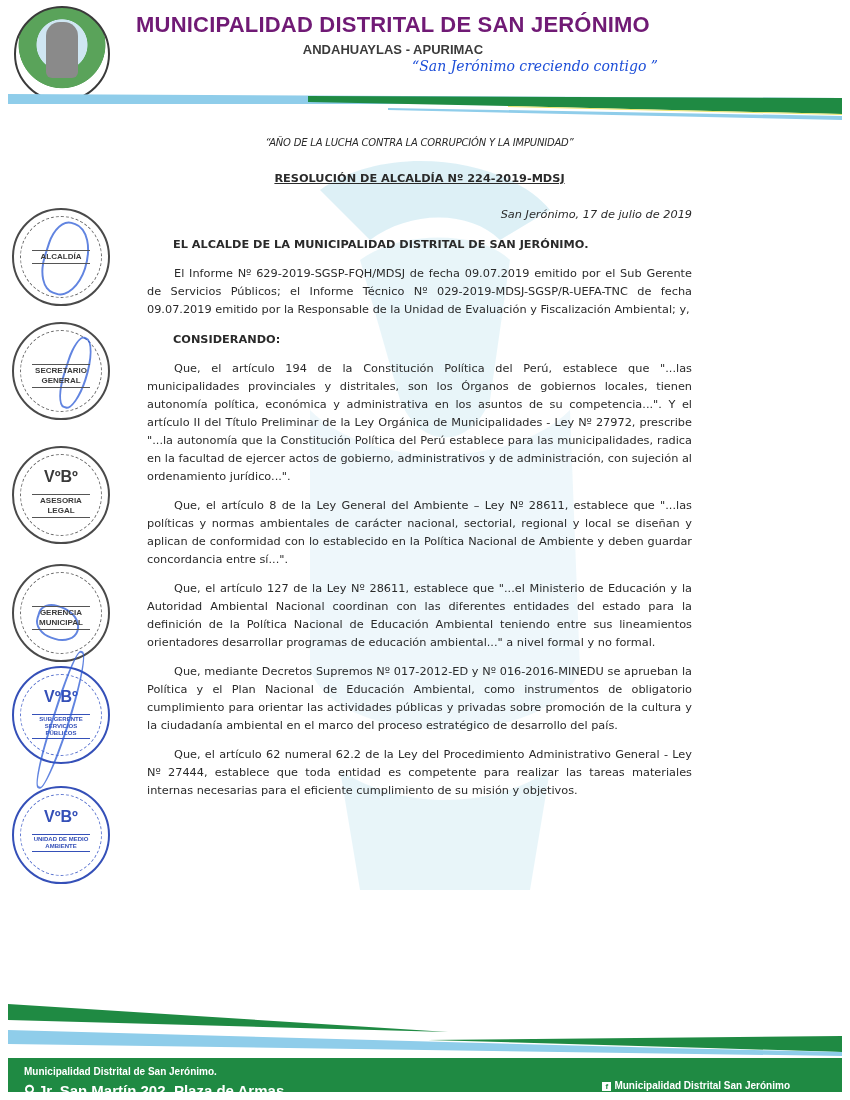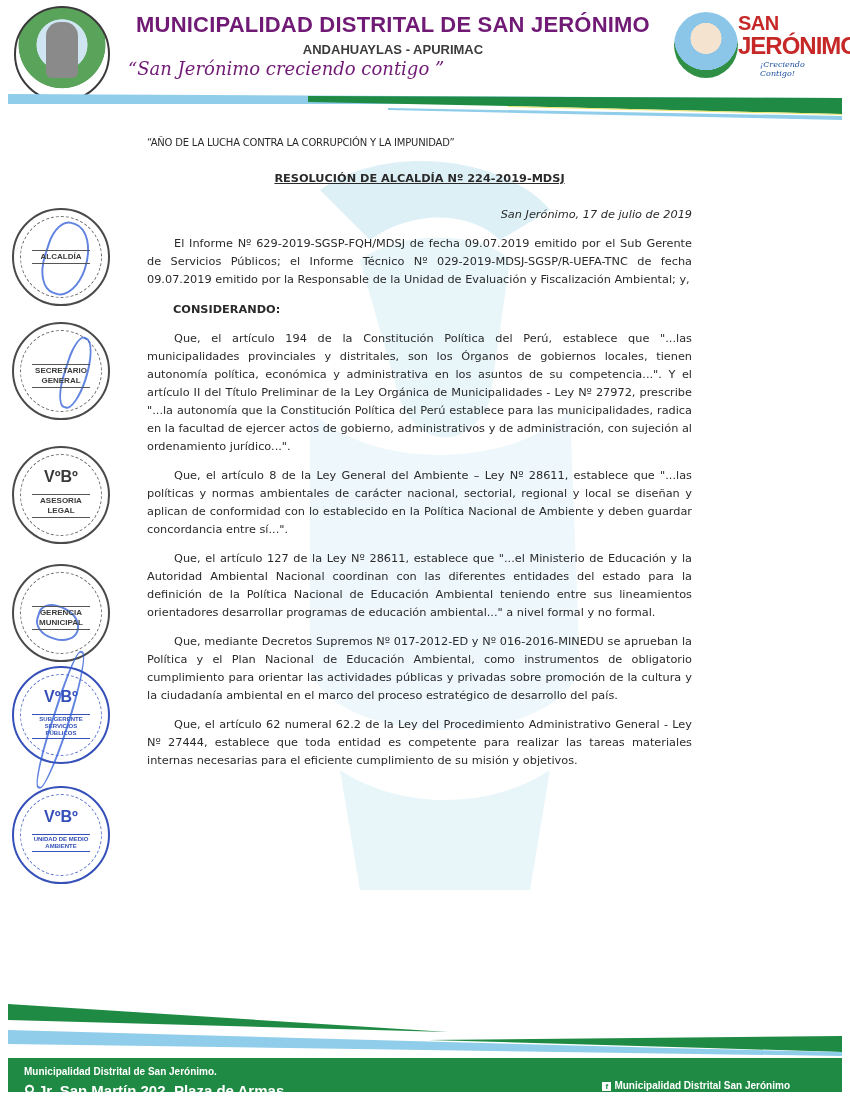--- a/index.html
+++ b/index.html
@@ -4,21 +4,21 @@
   <style>
     html, body { margin: 0; padding: 0; background: #ffffff; }
     body { width: 850px; height: 1100px; position: relative; overflow: hidden; font-family: "DejaVu Sans", sans-serif; color: #2a2a2a; }
 
     
     .header { position: absolute; left: 0; top: 0; width: 850px; height: 125px; }
     .crest { position: absolute; left: 14px; top: 6px; width: 92px; height: 92px; border-radius: 50%; border: 2px solid #3a3a3a; background: radial-gradient(circle at 50% 40%, #cfe6f2 0 35%, #5aa35a 36% 60%, #ffffff 61%); }
     .crest-inner { position: absolute; left: 30px; top: 14px; width: 32px; height: 56px; background: #8a8a8a; border-radius: 14px 14px 6px 6px; }
     .title-main { position: absolute; left: 128px; top: 12px; width: 530px; text-align: center; font-family: "Liberation Sans", sans-serif; font-weight: bold; font-size: 22px; color: #701a75; letter-spacing: 0.2px; }
     .title-sub { position: absolute; left: 128px; top: 42px; width: 530px; text-align: center; font-family: "Liberation Sans", sans-serif; font-weight: bold; font-size: 13px; color: #3b3b3b; }
-    .motto { position: absolute; left: 128px; top: 58px; width: 530px; text-align: left; font-family: "DejaVu Serif", serif; font-style: italic; font-size: 18px; color: #701a75; }
+    .motto { position: absolute; left: 128px; top: 58px; width: 530px; text-align: right; font-family: "DejaVu Serif", serif; font-style: italic; font-size: 14px; color: #1d4ed8; }
     .brand-logo { position: absolute; left: 672px; top: 8px; width: 160px; height: 72px; }
     .brand-img { position: absolute; left: 2px; top: 4px; width: 64px; height: 66px; border-radius: 50%; background: radial-gradient(circle at 50% 40%, #f3e3cf 0 30%, #8bc6e8 31% 62%, #2f8f45 63%); }
     .brand-text1 { position: absolute; left: 66px; top: 4px; font-family: "Liberation Sans", sans-serif; font-weight: bold; font-size: 20px; color: #c62828; letter-spacing: -0.5px; }
     .brand-text2 { position: absolute; left: 66px; top: 24px; font-family: "Liberation Sans", sans-serif; font-weight: bold; font-size: 24px; color: #c62828; letter-spacing: -1px; }
     .brand-text3 { position: absolute; left: 88px; top: 52px; font-family: "DejaVu Serif", serif; font-style: italic; font-size: 8px; color: #1e4fa0; }
     .band-top { position: absolute; left: 8px; top: 94px; width: 834px; height: 26px; }
 
     
     .watermark { position: absolute; left: 250px; top: 150px; width: 380px; height: 760px; opacity: 0.35; pointer-events: none; }
 
@@ -28,21 +28,21 @@
     .stamp.blue { border-color: #3550b8; }
     .stamp.blue::before { border-color: #5b74cf; }
     .stamp-label { position: absolute; left: 18px; right: 18px; top: 40px; text-align: center; font-family: "Liberation Sans", sans-serif; font-weight: bold; font-size: 8px; color: #3a3a3a; line-height: 10px; border-top: 1px solid #555; border-bottom: 1px solid #555; padding: 1px 0; }
     .stamp.blue .stamp-label { color: #3550b8; border-color: #3550b8; }
     .stamp-vb { position: absolute; left: 0; right: 0; top: 20px; text-align: center; font-family: "Liberation Sans", sans-serif; font-weight: bold; font-size: 16px; color: #3a3a3a; }
     .stamp.blue .stamp-vb { color: #3550b8; }
     .stamp-sig { position: absolute; left: 30px; top: 12px; width: 40px; height: 70px; border: 2px solid #2c5bd6; border-radius: 40% 60% 50% 50%; opacity: 0.75; transform: rotate(18deg); }
 
     
     .doc { position: absolute; left: 147px; top: 130px; width: 545px; font-family: "DejaVu Sans", sans-serif; font-size: 11.3px; line-height: 18px; color: #2a2a2a; }
-    .year-motto { font-size: 10px; margin: 4px 0 12px 0; letter-spacing: -0.2px; }
+    .year-motto { text-align: center; font-style: italic; font-size: 10px; margin: 4px 0 12px 0; letter-spacing: -0.2px; }
     .res-title { text-align: center; font-weight: bold; text-decoration: underline; font-size: 11.3px; margin-top: 18px; }
     .date { text-align: right; font-style: italic; margin-top: 18px; }
     .alcalde { font-weight: bold; margin-top: 12px; padding-left: 26px; }
     .section { font-weight: bold; margin-top: 12px; padding-left: 26px; }
     .para { text-align: justify; text-indent: 27px; margin-top: 11px; }
 
     
     .footer { position: absolute; left: 8px; top: 996px; width: 834px; height: 104px; }
     .footer-band { position: absolute; left: 0; top: 0; width: 834px; height: 68px; }
     .footer-green { position: absolute; left: 0; top: 62px; width: 834px; height: 34px; background: #1f8a43; }
@@ -57,26 +57,20 @@
 <body>
 
 <div class="header">
   <div class="crest">
     <div class="crest-inner"></div>
   </div>
   <div class="title-main">MUNICIPALIDAD DISTRITAL DE SAN JERÓNIMO</div>
   <div class="title-sub">ANDAHUAYLAS - APURIMAC</div>
   <div class="motto">“San Jerónimo creciendo contigo ”</div>
 
-  <div class="brand-logo">
-    <div class="brand-img"></div>
-    <div class="brand-text1">SAN</div>
-    <div class="brand-text2">JERÓNIMO</div>
-    <div class="brand-text3">¡Creciendo Contigo!</div>
-  </div>
 
   <svg class="band-top" viewBox="0 0 834 26" preserveAspectRatio="none">
     <polygon points="0,0 834,4 834,8 400,10 0,10" fill="#8fcdea"></polygon>
     <polygon points="300,2 834,4 834,20 500,12 300,8" fill="#1f8a43"></polygon>
     <polygon points="500,12 834,20 834,21 500,13" fill="#e9e46a"></polygon>
     <polygon points="380,14 834,22 834,26 380,16" fill="#8fcdea"></polygon>
   </svg>
 </div>
 
 <svg class="watermark" viewBox="0 0 380 760">
@@ -109,20 +103,21 @@
 </div>
 <div class="stamp blue" style="top:786px;">
   <div class="stamp-vb">VºBº</div>
   <div class="stamp-label" style="top:46px;font-size:6px;line-height:7px;">UNIDAD DE MEDIO AMBIENTE</div>
 </div>
 
 <div class="doc">
   <div class="year-motto">“AÑO DE LA LUCHA CONTRA LA CORRUPCIÓN Y LA IMPUNIDAD”</div>
   <div class="res-title">RESOLUCIÓN DE ALCALDÍA Nº 224-2019-MDSJ</div>
   <div class="date">San Jerónimo, 17 de julio de 2019</div>
+  <div class="alcalde">EL ALCALDE DE LA MUNICIPALIDAD DISTRITAL DE SAN JERÓNIMO.</div>
   <div class="para">El Informe Nº 629-2019-SGSP-FQH/MDSJ de fecha 09.07.2019 emitido por el Sub Gerente de Servicios Públicos; el Informe Técnico Nº 029-2019-MDSJ-SGSP/R-UEFA-TNC de fecha 09.07.2019 emitido por la Responsable de la Unidad de Evaluación y Fiscalización Ambiental; y,</div>
   <div class="section">CONSIDERANDO:</div>
   <div class="para">Que, el artículo 194 de la Constitución Política del Perú, establece que "...las municipalidades provinciales y distritales, son los Órganos de gobiernos locales, tienen autonomía política, económica y administrativa en los asuntos de su competencia...". Y el artículo II del Título Preliminar de la Ley Orgánica de Municipalidades - Ley Nº 27972, prescribe "...la autonomía que la Constitución Política del Perú establece para las municipalidades, radica en la facultad de ejercer actos de gobierno, administrativos y de administración, con sujeción al ordenamiento jurídico...".</div>
   <div class="para">Que, el artículo 8 de la Ley General del Ambiente – Ley Nº 28611, establece que "...las políticas y normas ambientales de carácter nacional, sectorial, regional y local se diseñan y aplican de conformidad con lo establecido en la Política Nacional de Ambiente y deben guardar concordancia entre sí...".</div>
   <div class="para">Que, el artículo 127 de la Ley Nº 28611, establece que "...el Ministerio de Educación y la Autoridad Ambiental Nacional coordinan con las diferentes entidades del estado para la definición de la Política Nacional de Educación Ambiental teniendo entre sus lineamientos orientadores desarrollar programas de educación ambiental..." a nivel formal y no formal.</div>
   <div class="para">Que, mediante Decretos Supremos Nº 017-2012-ED y Nº 016-2016-MINEDU se aprueban la Política y el Plan Nacional de Educación Ambiental, como instrumentos de obligatorio cumplimiento para orientar las actividades públicas y privadas sobre promoción de la cultura y la ciudadanía ambiental en el marco del proceso estratégico de desarrollo del país.</div>
   <div class="para">Que, el artículo 62 numeral 62.2 de la Ley del Procedimiento Administrativo General - Ley Nº 27444, establece que toda entidad es competente para realizar las tareas materiales internas necesarias para el eficiente cumplimiento de su misión y objetivos.</div>
 </div>
 
 <div class="footer">

